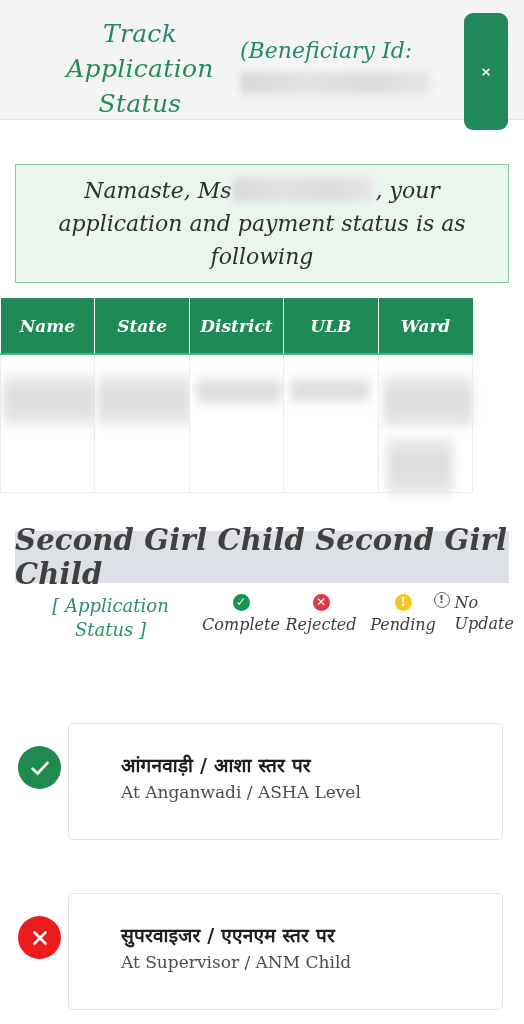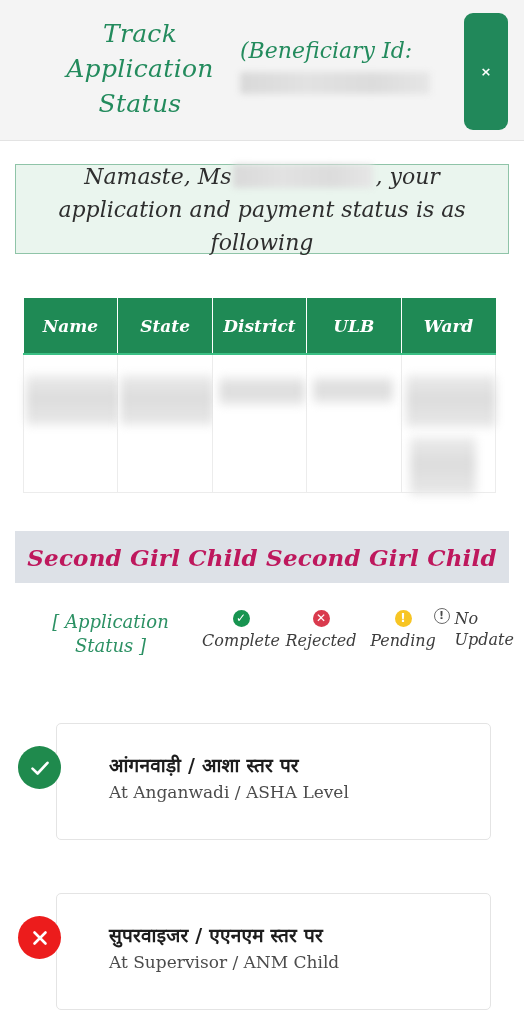--- a/index.html
+++ b/index.html
@@ -15,21 +15,21 @@
   .page {
     position: relative;
     width: 524px;
     height: 1024px;
     background: #ffffff;
   }
 
   
   .modal-header {
     position: relative;
-    height: 141px;
+    height: 120px;
     background: #f4f4f4;
     border-bottom: 1px solid #e3e3e3;
   }
 
   .header-title {
     position: absolute;
     left: 40px;
     top: 16px;
     width: 200px;
     text-align: center;
@@ -84,21 +84,21 @@
     cursor: pointer;
     font-family: "DejaVu Sans", sans-serif;
   }
 
   
   .greeting-banner {
     position: absolute;
     left: 15px;
     top: 164px;
     width: 494px;
-    height: 90px;
+    height: 119px;
     background: #eaf5ee;
     border: 1px solid #8fc4a8;
     display: flex;
     align-items: center;
     justify-content: center;
     padding: 6px 22px;
   }
 
   .greeting-text {
     font-family: "DejaVu Serif", serif;
@@ -115,21 +115,21 @@
     width: 140px;
     height: 24px;
     margin: 0 2px;
     position: relative;
     top: -2px;
   }
 
   
   .info-table {
     position: absolute;
-    left: 23px;
+    left: 0;
     top: 298px;
     width: 473px;
     border-collapse: collapse;
     table-layout: fixed;
   }
 
   .info-table th {
     background: #1f8a55;
     color: #ffffff;
     font-family: "DejaVu Serif", serif;
@@ -176,30 +176,30 @@
     background: #dde1e7;
     display: flex;
     align-items: center;
     justify-content: center;
   }
 
   .section-header-label {
     font-family: "DejaVu Serif", serif;
     font-style: italic;
     font-weight: bold;
-    font-size: 23px;
-    color: #be185d;
+    font-size: 29px;
+    color: #404040;
     letter-spacing: 0.2px;
   }
 
   
   .legend {
     position: absolute;
     left: 15px;
-    top: 608px;
+    top: 592px;
     width: 494px;
     height: 60px;
   }
 
   .legend-title {
     position: absolute;
     left: 18px;
     top: 2px;
     width: 155px;
     text-align: center;
@@ -264,21 +264,21 @@
   .li-4 .legend-inline .legend-label {
     margin-top: 0;
     text-align: left;
     width: 58px;
     line-height: 21px;
   }
 
   
   .status-card {
     position: absolute;
-    left: 56px;
+    left: 68px;
     width: 435px;
     height: 117px;
     background: #ffffff;
     border: 1px solid #e4e4e4;
     border-radius: 5px;
   }
   .card-1 { top: 723px; }
   .card-2 { top: 893px; }
 
   .card-body {

